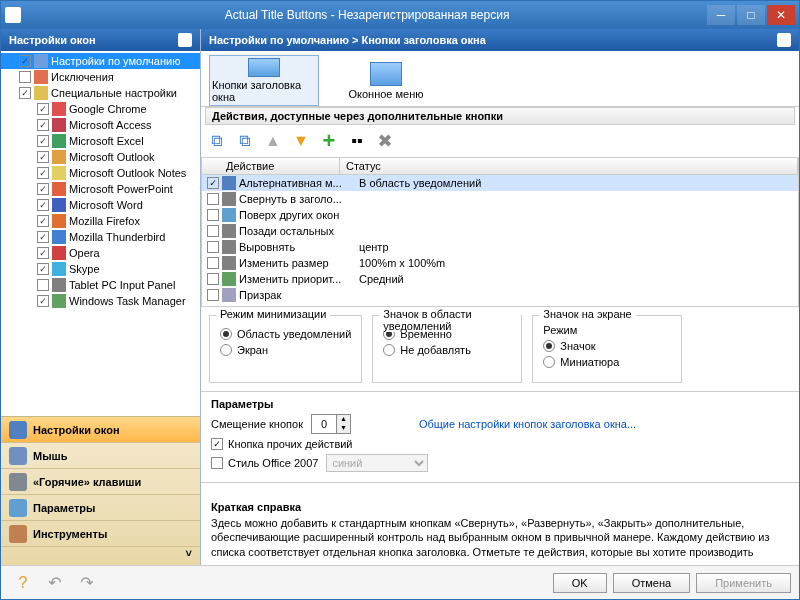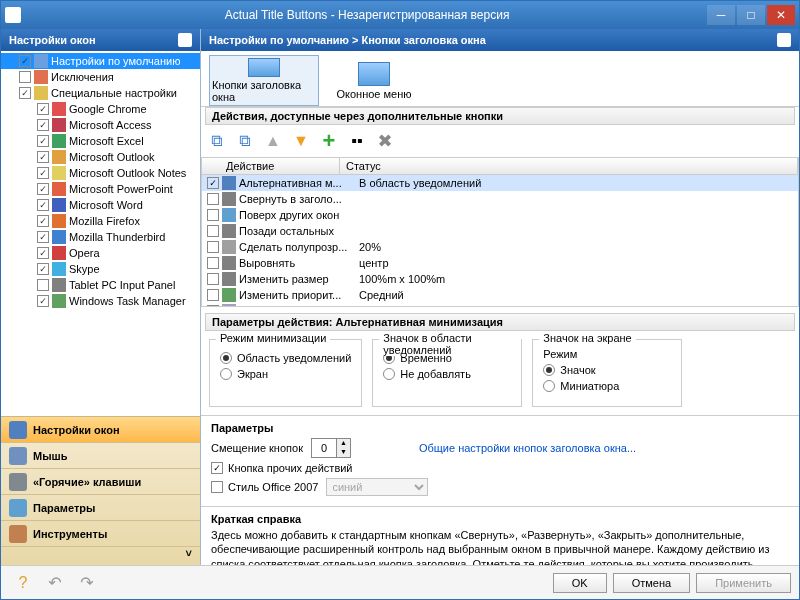--- a/index.html
+++ b/index.html
@@ -23,21 +23,21 @@
 .tn .ico{width:14px;height:14px;margin-right:3px;display:inline-block}
 .tn.sel{background:#1e90ff;color:#fff}
 .navbtns{background:linear-gradient(#f5ead0,#e8d8a8);border-top:1px solid #c8b888}
 .navbtn{height:26px;display:flex;align-items:center;padding:0 8px;cursor:pointer;border-bottom:1px solid #d0c090;font-weight:bold;color:#000}
 .navbtn .ni{width:18px;height:18px;margin-right:6px;border-radius:3px}
 .navbtn.active{background:linear-gradient(#ffd88a,#ffb84a)}
 .navmore{height:18px;text-align:right;padding-right:8px;font-weight:bold;cursor:pointer}
 .right{flex:1;display:flex;flex-direction:column;overflow:hidden}
 .rhead{height:22px;background:linear-gradient(#3a7ac4,#1e5aa6);color:#fff;font-weight:bold;padding:3px 8px;display:flex;align-items:center;justify-content:space-between}
 .rhead .a{width:14px;height:14px;background:#fff;border-radius:2px}
-.tabs{height:56px;border-bottom:1px solid #ccc;display:flex;gap:0;padding:4px 8px 0}
+.tabs{height:56px;border-bottom:1px solid #ccc;display:flex;gap:12px;padding:4px 8px 0}
 .tab{width:110px;display:flex;flex-direction:column;align-items:center;justify-content:center;cursor:pointer;border:1px solid transparent;padding:2px}
 .tab.active{border-color:#8ab0d8;background:#e8f0fa}
 .tab .ti{width:32px;height:24px;background:linear-gradient(#9ecfff,#5aa0e0);border:1px solid #4080c0;margin-bottom:2px}
 .shead{background:linear-gradient(#f8f8f8,#e8e8e8);border:1px solid #ccc;padding:2px 6px;font-weight:bold;margin:4px 0}
 .toolbar{display:flex;align-items:center;gap:4px;padding:4px}
 .tbtn{width:24px;height:24px;display:flex;align-items:center;justify-content:center;cursor:pointer;font-size:16px}
 .table{border:1px solid #ccc;height:150px;overflow:auto}
 .th{display:flex;background:linear-gradient(#fff,#e8e8e8);border-bottom:1px solid #ccc}
 .th div{padding:2px 6px;border-right:1px solid #ccc}
 .tr{display:flex;padding:1px 2px;align-items:center;height:16px}
@@ -61,21 +61,21 @@
 .chk{display:flex;align-items:center;margin:4px 0}
 .chk .cb{width:12px;height:12px;border:1px solid #888;margin-right:5px;display:flex;align-items:center;justify-content:center;font-size:9px}
 select{border:1px solid #aaa;padding:1px;font-size:11px}
 .footer{height:34px;border-top:1px solid #ccc;display:flex;align-items:center;padding:0 8px;background:#f5f5f5}
 .footer .fl{display:flex;gap:4px}
 .fbtn{width:28px;height:24px;display:flex;align-items:center;justify-content:center;cursor:pointer;font-size:16px}
 .footer .fr{margin-left:auto;display:flex;gap:6px}
 .btn{padding:3px 18px;border:1px solid #999;background:linear-gradient(#fff,#e8e8e8);cursor:pointer}
 .btn:disabled{color:#999}
 .scroll{overflow-y:auto;flex:1}
-.help{padding:6px 10px;border-top:1px solid #ccc}
+.help{padding:18px 10px;border-top:1px solid #ccc}
 .help p{margin-top:3px;line-height:1.3}
 </style>
 </head>
 <body>
 
 <div class="window">
   <div class="titlebar">
     <div class="icon"></div>
     <div class="title">Actual Title Buttons - Незарегистрированная версия</div>
     <div class="winbtns">
@@ -247,26 +247,20 @@
                 <span class="c2"></span>
               </div>
               <div class="tr">
                 <span class="cb"></span>
                 <span class="ri" style="background:#808080"></span>
                 <span class="c1">Позади остальных</span>
                 <span class="c2"></span>
               </div>
               <div class="tr">
                 <span class="cb"></span>
-                <span class="ri" style="background:#a0a0a0"></span>
-                <span class="c1">Сделать полупрозр...</span>
-                <span class="c2">20%</span>
-              </div>
-              <div class="tr">
-                <span class="cb"></span>
                 <span class="ri" style="background:#808080"></span>
                 <span class="c1">Выровнять</span>
                 <span class="c2">центр</span>
               </div>
               <div class="tr">
                 <span class="cb"></span>
                 <span class="ri" style="background:#808080"></span>
                 <span class="c1">Изменить размер</span>
                 <span class="c2">100%m x 100%m</span>
               </div>
@@ -277,21 +271,20 @@
                 <span class="c2">Средний</span>
               </div>
               <div class="tr">
                 <span class="cb"></span>
                 <span class="ri" style="background:#a0a0c0"></span>
                 <span class="c1">Призрак</span>
                 <span class="c2"></span>
               </div>
             </div>
         </div>
-        <div class="shead" style="margin:6px 4px 0">Параметры действия: Альтернативная минимизация</div>
         <div class="groups">
           <div class="group">
             <div class="gt">Режим минимизации</div>
             <div id="g1">
                 <div class="radio">
                   <span class="rb on"></span>
                   <span>Область уведомлений</span>
                 </div>
                 <div class="radio">
                   <span class="rb "></span>

